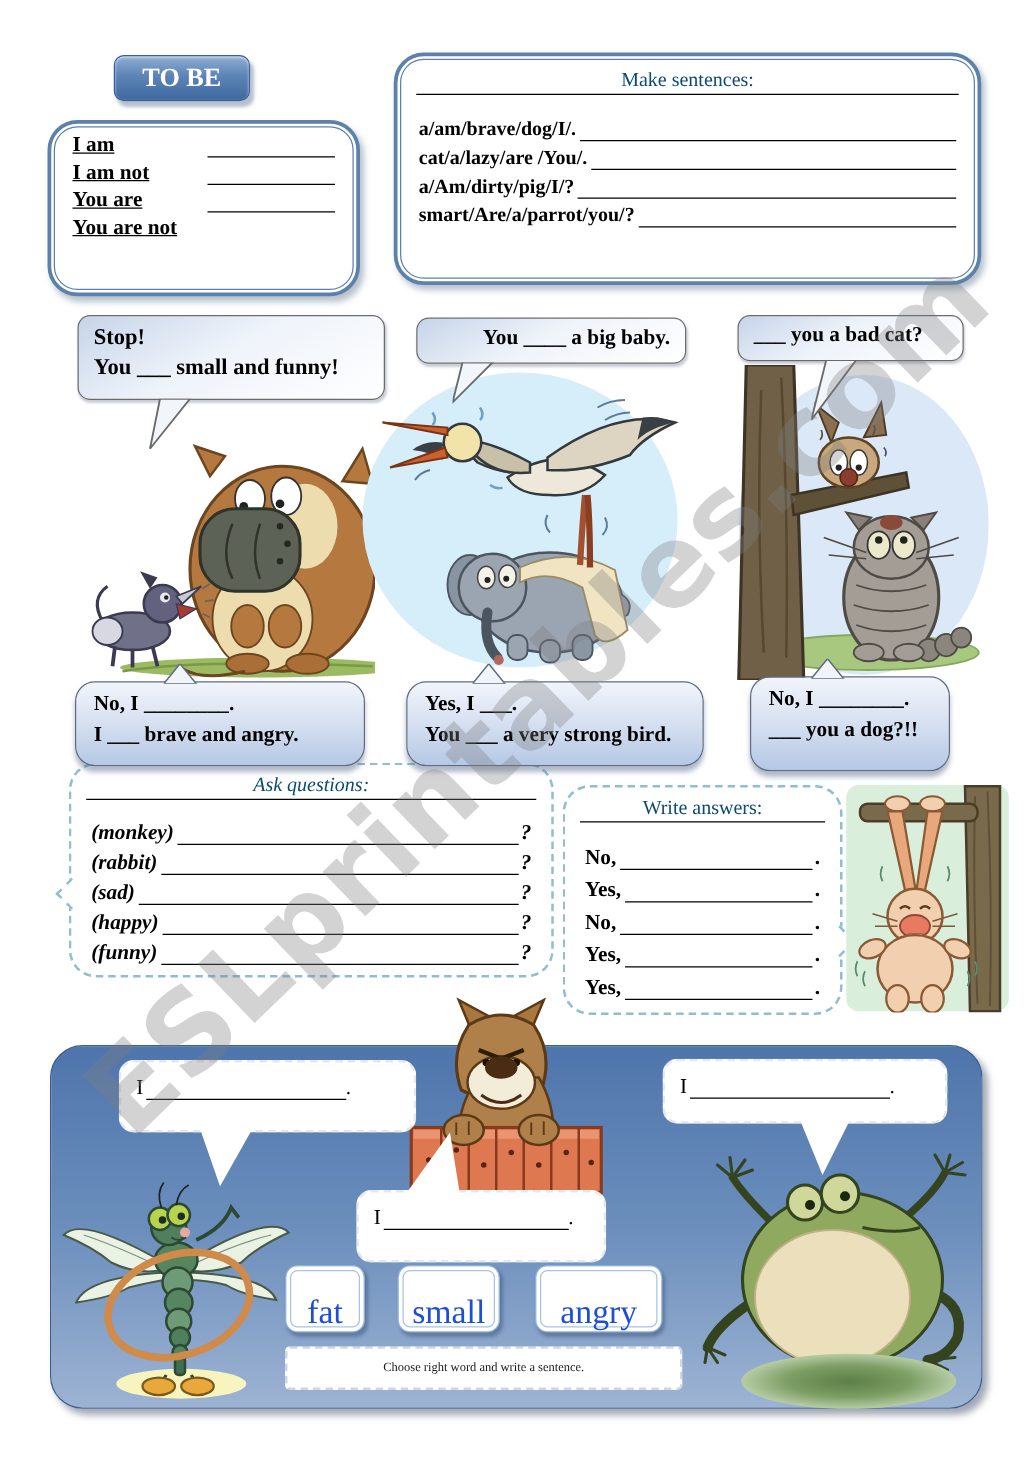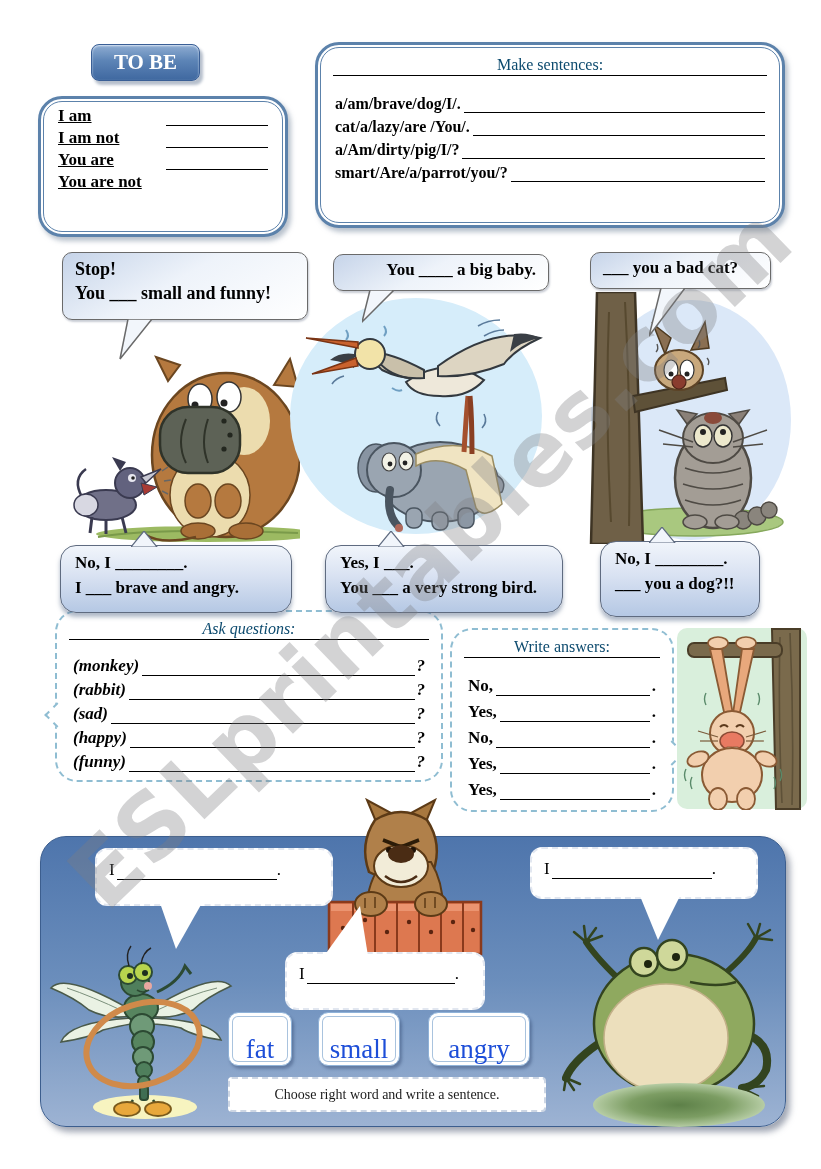--- a/index.html
+++ b/index.html
@@ -93,21 +93,21 @@
   .card { position: absolute; z-index: 6; background: #fff;
     border: 1px solid #8fb2d8; border-radius: 10px;
     box-shadow: inset 0 0 0 3px #fff, inset 0 0 0 4px #a9c3de, 2px 3px 3px rgba(30,50,90,0.35);
     display: flex; align-items: flex-end; justify-content: center; font-size: 27px; color: #1d4ed8; }
   .card-fat   { left: 228px; top: 1012px; width: 64px;  height: 54px; }
   .card-slim  { left: 318px; top: 1012px; width: 82px;  height: 54px; }
   .card-angry { left: 428px; top: 1012px; width: 102px; height: 54px; }
 
   .choose-box { position: absolute; left: 228px; top: 1077px; width: 318px; height: 35px;
     background: #fff; border: 2px dashed #cdd6e4; border-radius: 4px; z-index: 6;
-    display: flex; align-items: center; justify-content: center; font-size: 14px; color: #1a1a1a; }
+    display: flex; align-items: center; justify-content: center; font-size: 10px; color: #1a1a1a; }
 
   .pad { position: absolute; left: 593px; top: 1083px; width: 172px; height: 44px; z-index: 4;
     border-radius: 50%;
     background: radial-gradient(ellipse at center, #5d8048 0%, #7c9d63 40%, #b9cfa8 72%, rgba(185,207,168,0) 100%); }
 </style>
 </head>
 <body>
 
 <div class="page">
 

